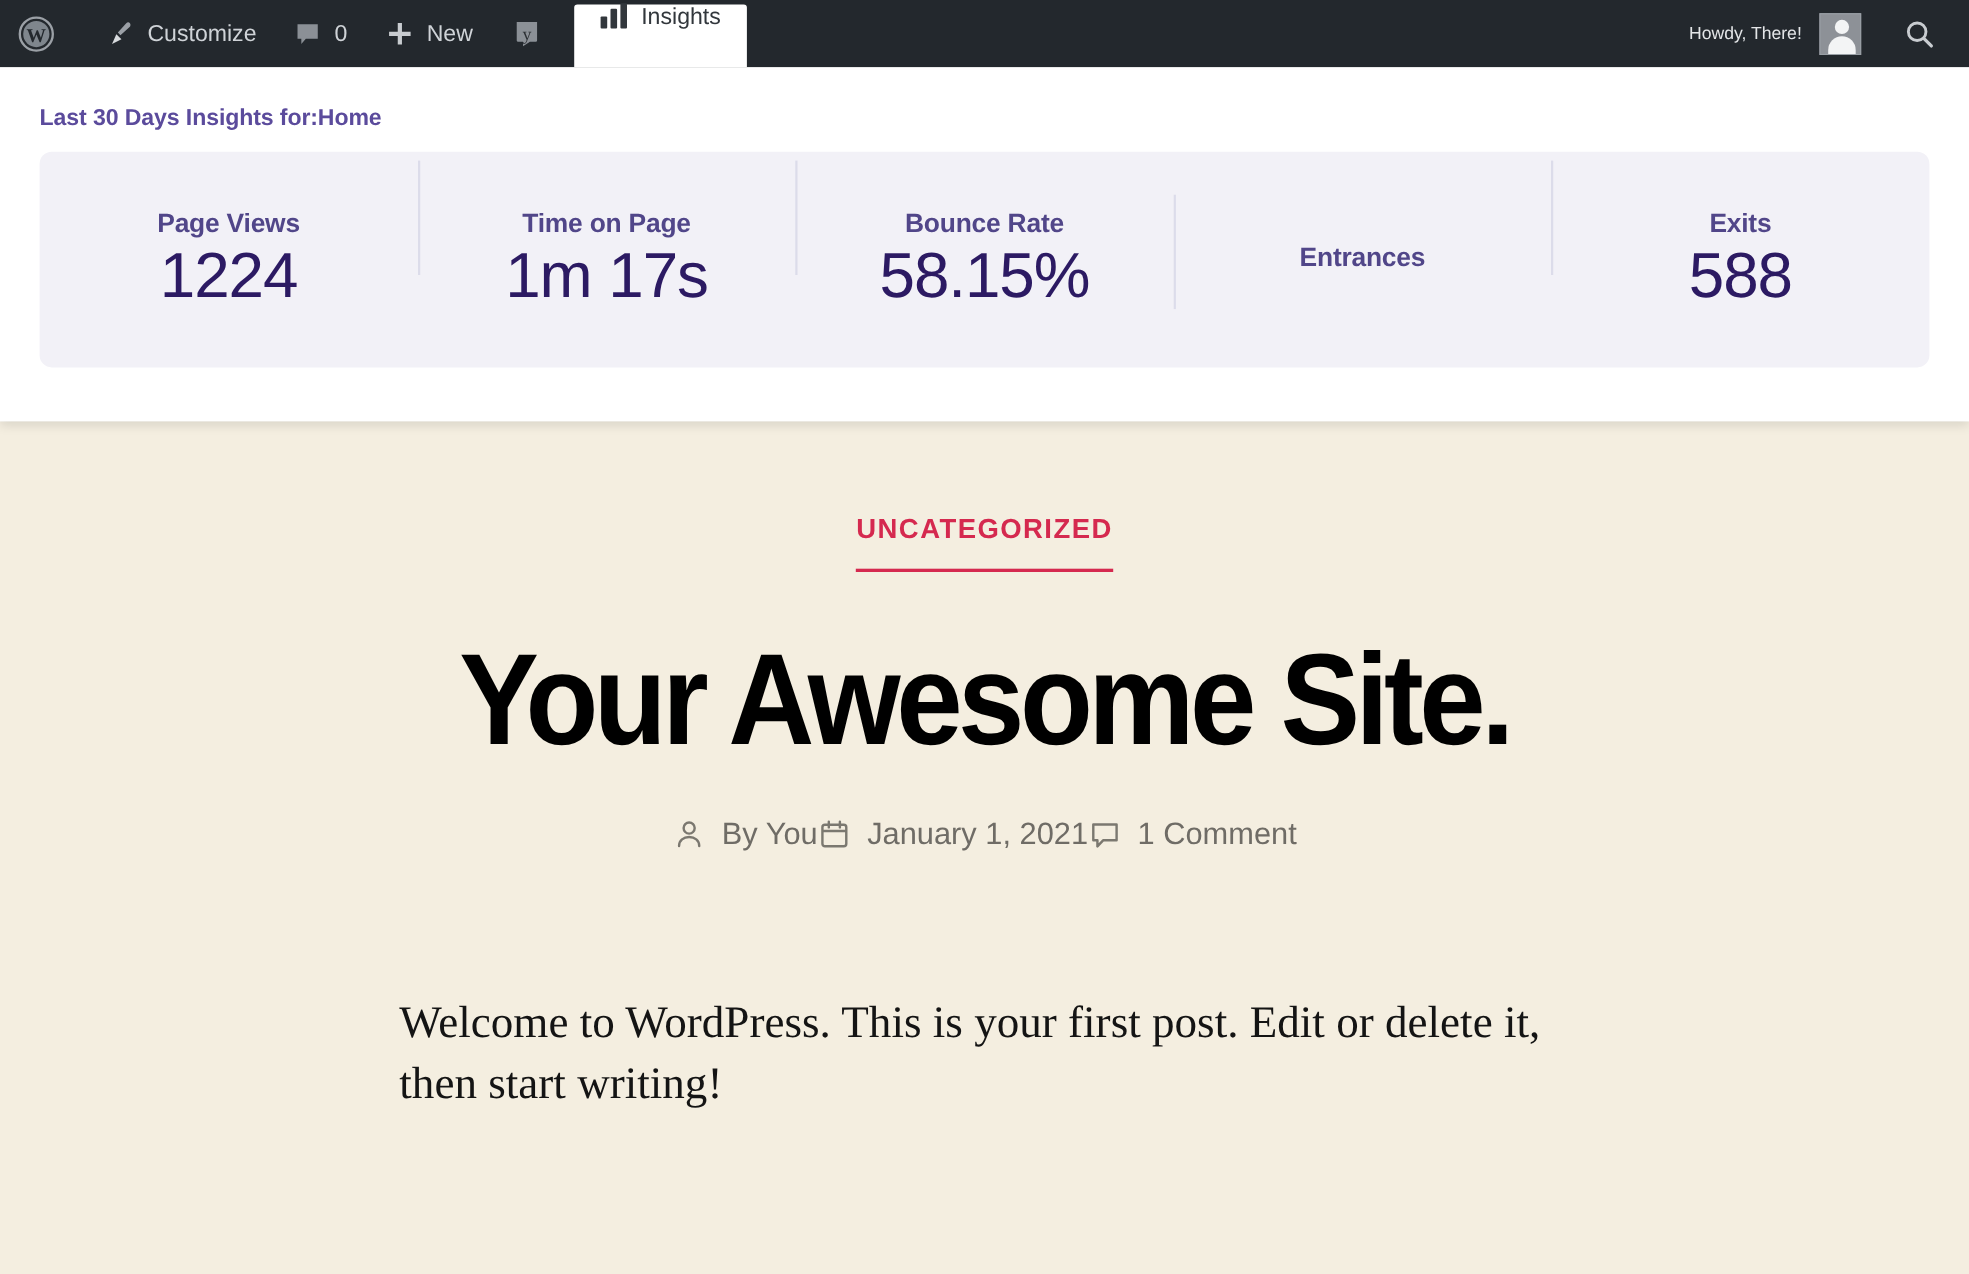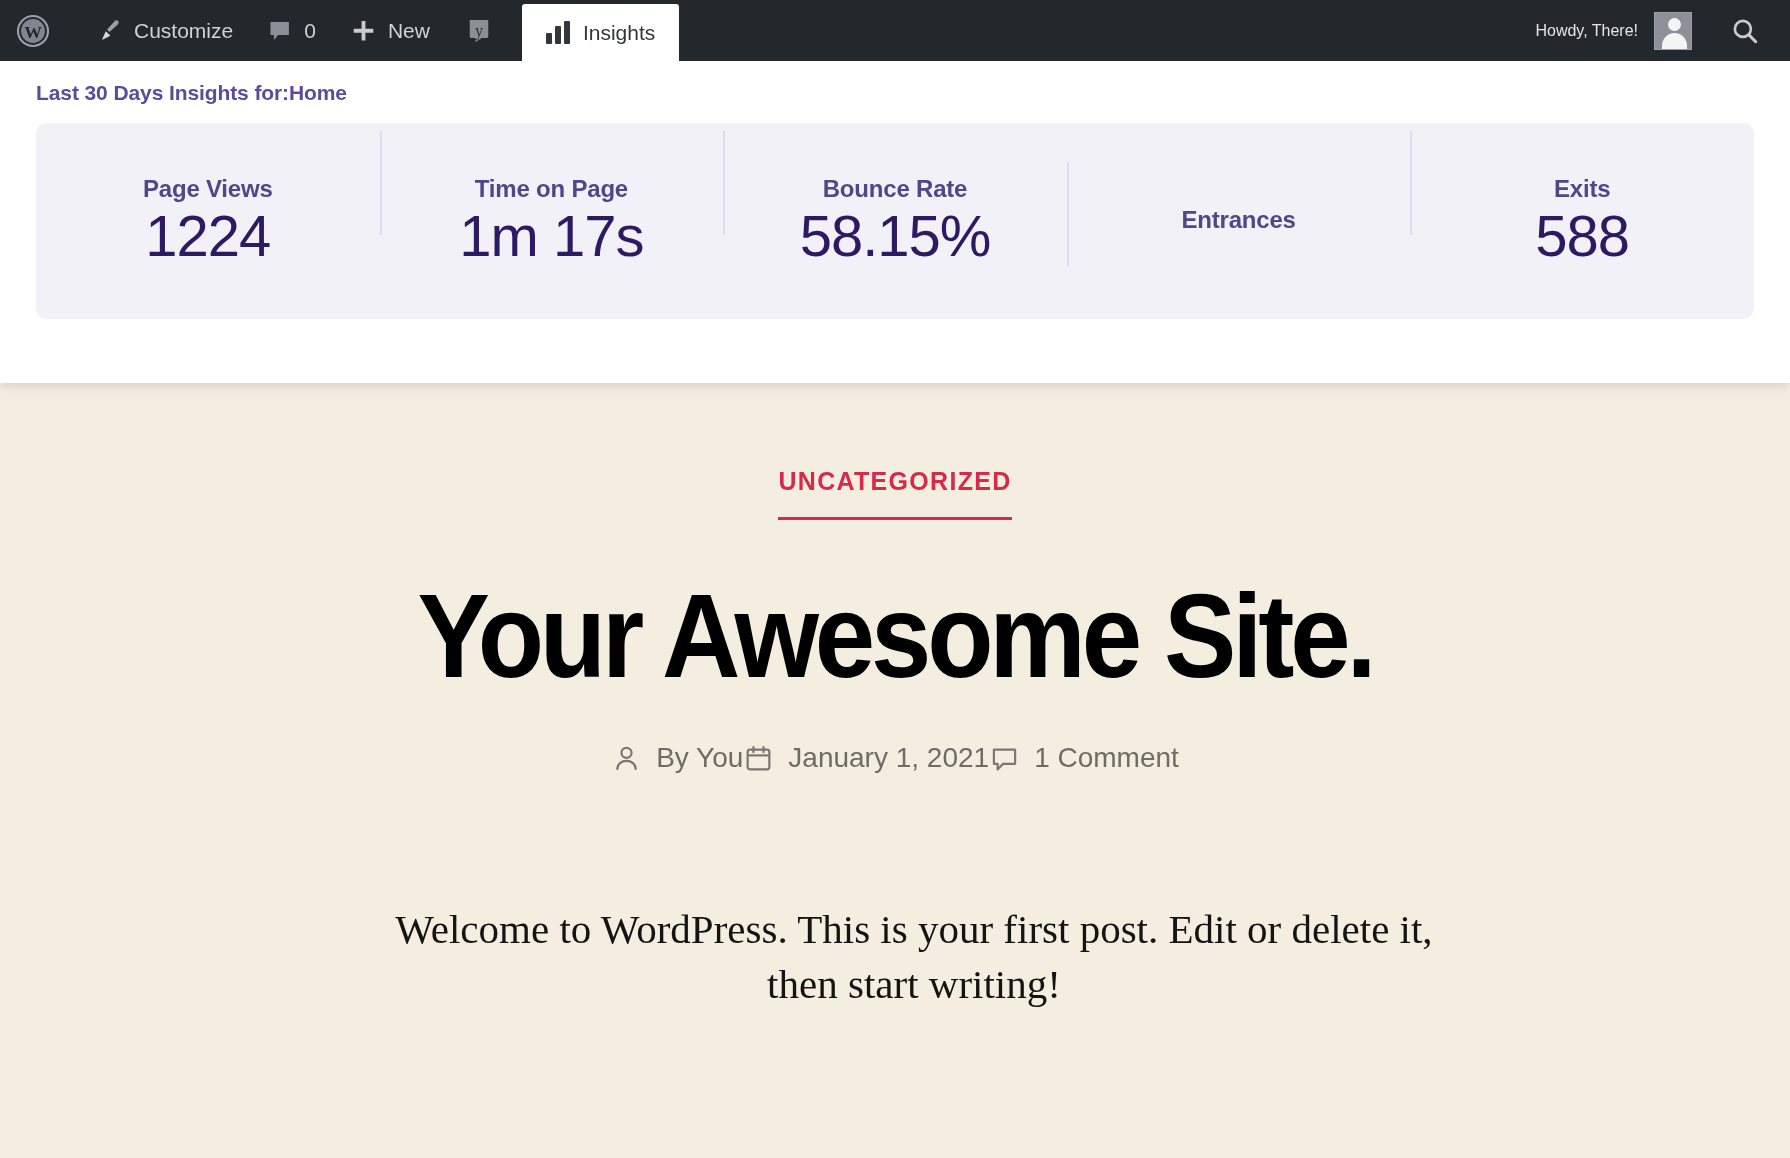--- a/index.html
+++ b/index.html
@@ -49,21 +49,21 @@
     display:flex;align-items:flex-end;justify-content:center; }
   .avatar-inner .head{ position:absolute; top:7px; left:12.5px; width:13px;height:13px;
     border-radius:50%; background:#f3f4f5; }
   .avatar-inner .body{ position:absolute; bottom:0; left:6.5px; width:25px;height:16px;
     border-radius:13px 13px 0 0; background:#f3f4f5; }
   .search-btn{ padding:0 16px; display:flex; align-items:center; cursor:pointer; }
 
   
   .ab-insights{
     position:relative;
-    display:flex; align-items:center; gap:13px;
+    display:flex; align-items:flex-start; gap:13px;
     padding:0 24px;
     background:#fff;
     color:#32373c;
     font-size:21px;
     margin-top:4px;
     border-radius:3px 3px 0 0;
     cursor:pointer;
     z-index:3;
   }
   .barchart{ display:flex; align-items:flex-end; gap:3px; height:22px; }
@@ -81,21 +81,21 @@
     position:relative;
     background:#fff;
     padding:0 36px;
     height:322px;
     z-index:30;
     box-shadow:0 4px 9px rgba(0,0,0,0.10);
   }
   .insights-title{
     font-size:21px; font-weight:bold;
     color:#5b4b9c;
-    padding:20px 0 18px 0;
+    padding:35px 0 18px 0;
     letter-spacing:-0.1px;
   }
   .stats-card{
     background:#f2f1f7;
     border-radius:11px;
     height:196px;
     display:flex;
     align-items:center;
   }
   .stat{
@@ -161,21 +161,20 @@
   }
   .meta-item{ display:flex; align-items:center; gap:14px; cursor:pointer; }
   .post-body{
     margin:128px auto 0 auto;
     width:1140px;
     font-family:"Liberation Serif", serif;
     font-size:41px;
     line-height:1.33;
     color:#141414;
     padding-left:38px;
-    text-align:center;
   }
 </style>
 </head>
 <body>
 
 <div class="adminbar">
   <div class="ab-left">
 
     <div class="ab-item logo">
       <span class="ic">

